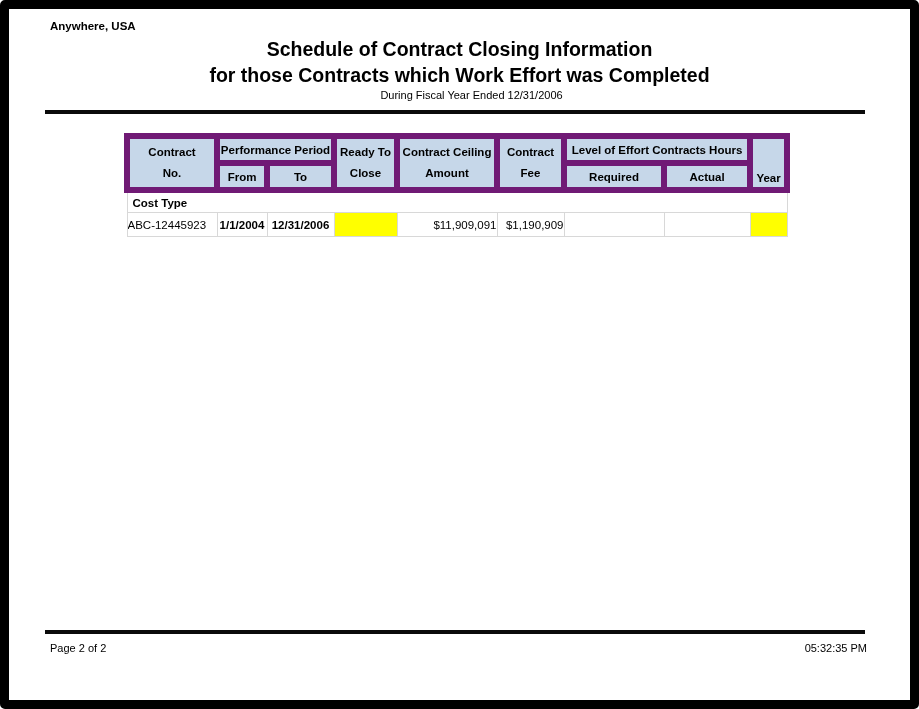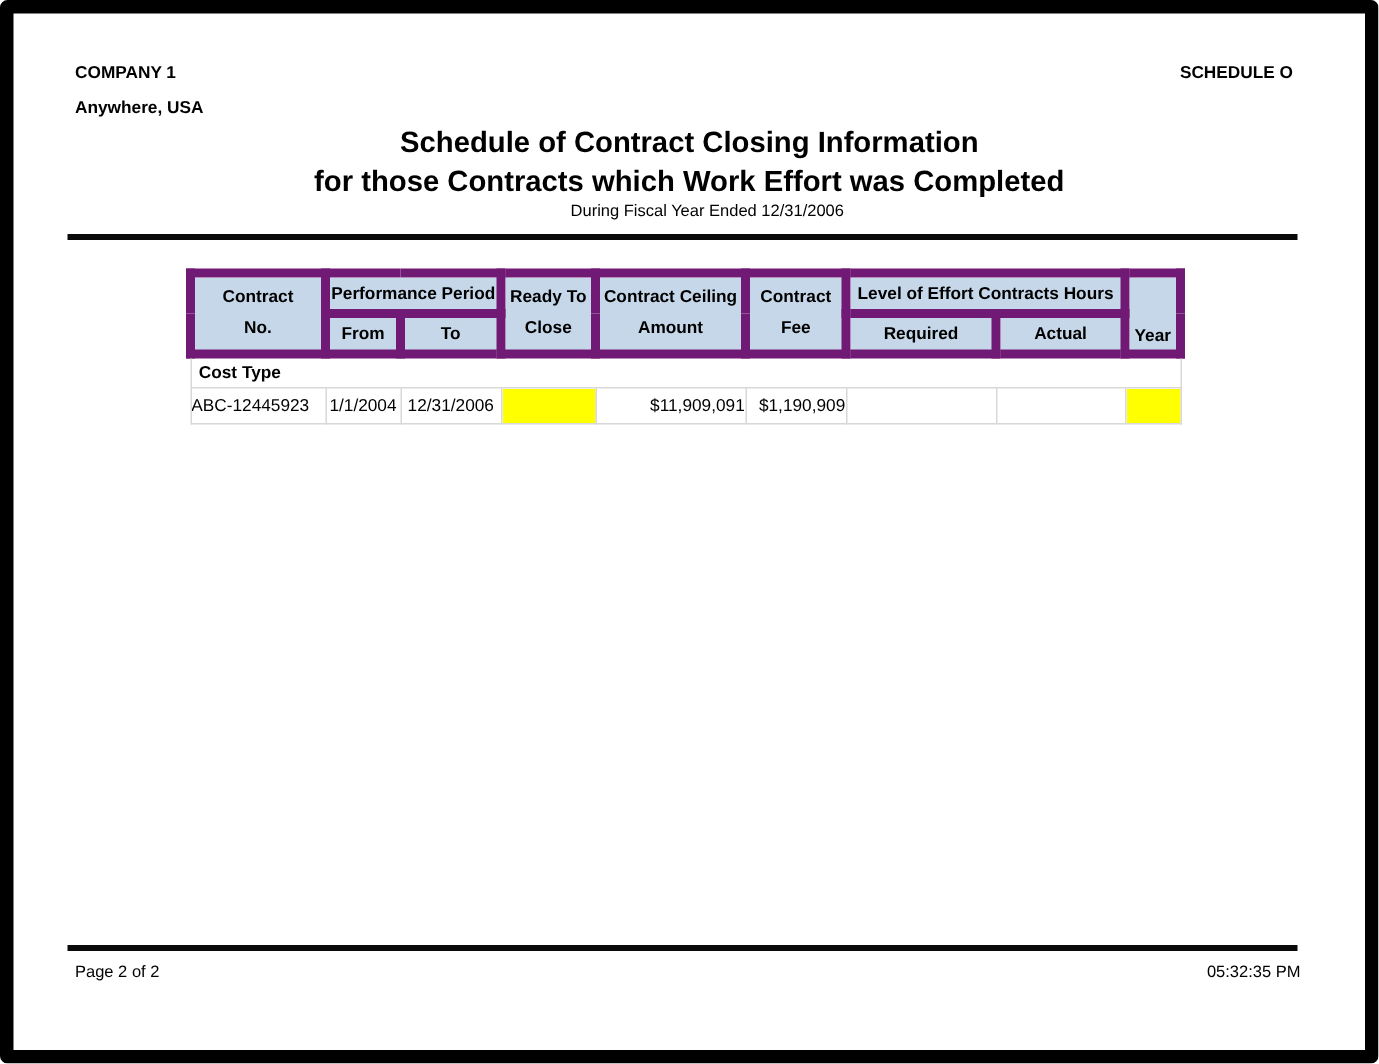--- a/index.html
+++ b/index.html
@@ -77,21 +77,21 @@
     white-space: nowrap;
     background: #ffffff;
   }
   tr.group-row td {
     font-weight: bold;
     text-align: left;
     padding-left: 5px;
     height: 19px;
   }
   .cell-left   { text-align: left;  padding-left: 5px; }
-  .cell-center { text-align: center; }
+  .cell-center { text-align: center; font-weight: bold; }
   .cell-right  { text-align: right; padding-right: 7px; }
   .cell-fee    { text-align: right; padding-right: 4px; }
   .highlight   { background: #ffff00 !important; }
 
   .footer {
     position: absolute;
     left: 0; right: 0;
     bottom: 46px;
   }
   .footer-row {
@@ -102,24 +102,20 @@
   }
   .footer-date { flex: 1; text-align: left; }
   .footer-page { flex: 0 0 auto; text-align: center; }
   .footer-time { flex: 1; text-align: right; }
 </style>
 </head>
 <body>
 
 <div class="frame">
 
-  <div class="corner-row">
-    <span>COMPANY 1</span>
-    <span>SCHEDULE O</span>
-  </div>
   <div class="location">Anywhere, USA</div>
 
   <div class="title">
     <div>Schedule of Contract Closing Information</div>
     <div>for those Contracts which Work Effort was Completed</div>
   </div>
   <div class="subtitle">During Fiscal Year Ended 12/31/2006</div>
 
   <div class="rule rule-top"></div>
 

